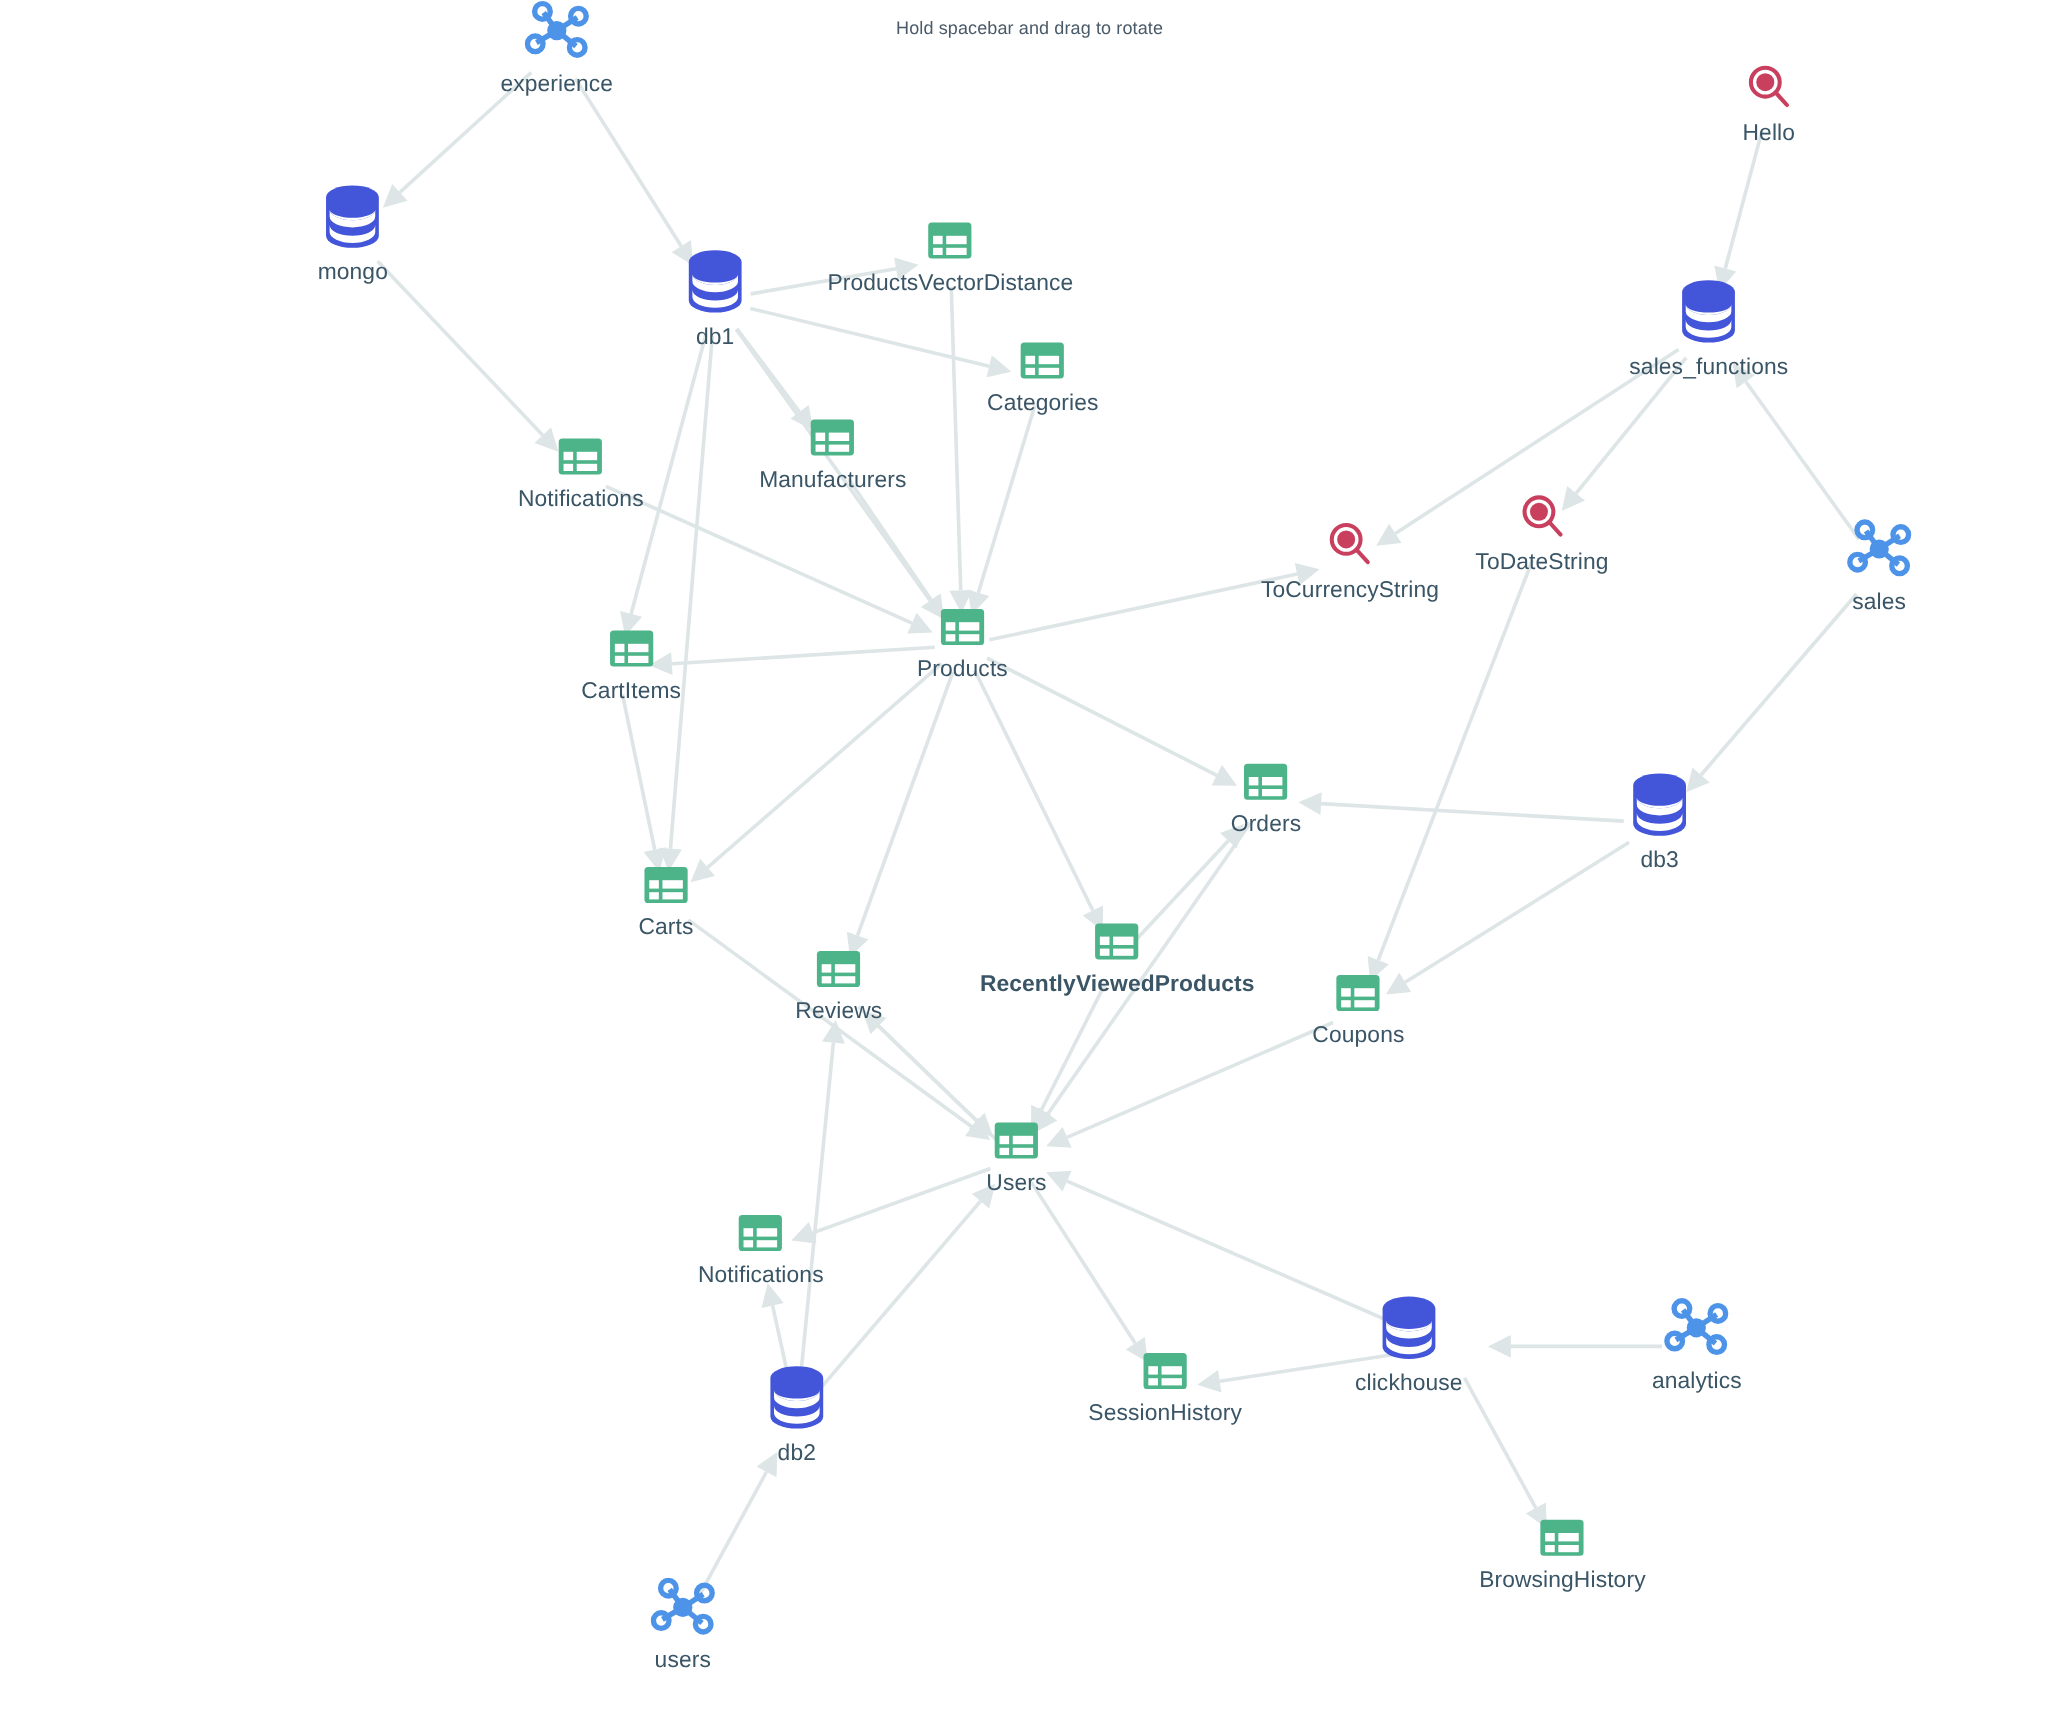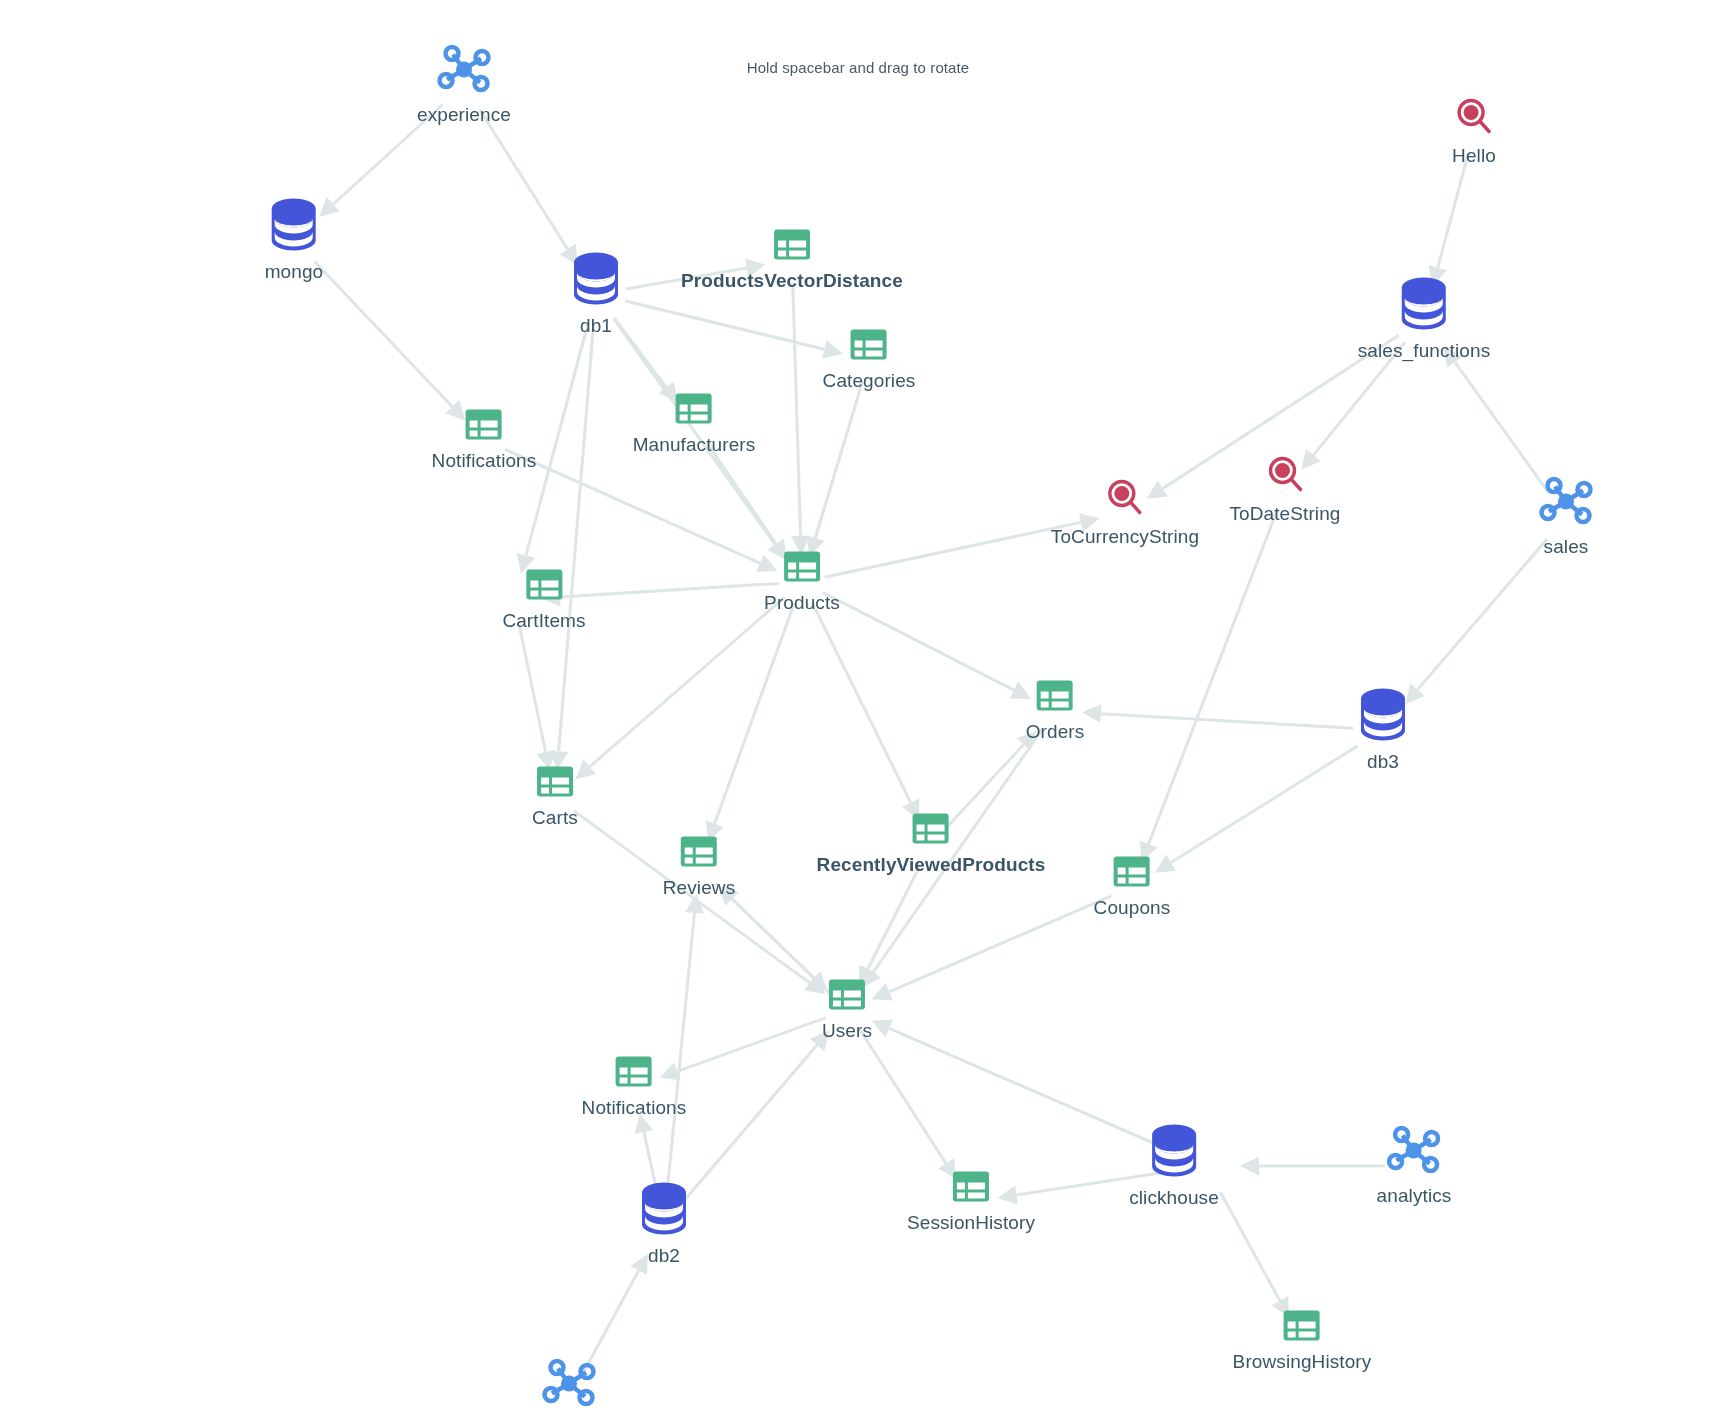--- a/index.html
+++ b/index.html
@@ -10,21 +10,20 @@
     width: 1716px;
     height: 1424px;
     overflow: hidden;
     font-family: "Liberation Sans", sans-serif;
   }
   #stage {
     position: relative;
     width: 1716px;
     height: 1004px;
     background: #ffffff;
-    margin-top: 44px;
   }
   #hint {
     position: absolute;
     left: 0;
     top: 15px;
     width: 100%;
     text-align: center;
     font-size: 15px;
     color: #4a5a68;
     font-family: "Liberation Sans", sans-serif;
@@ -275,21 +274,21 @@
       </div>
       <div class="node" style="left: 596px; top: 250px;">
         <span class="glyph"><svg width="50" height="54" viewBox="0 0 50 54">
             <path d="M3 11 a22 10 0 0 1 44 0 l0 32 a22 10 0 0 1 -44 0 Z" fill="#4355d8"></path>
             <path d="M6 21 a19 9 0 0 0 38 0 a19 7 0 0 1 -38 0 Z" fill="#ffffff"></path>
             <path d="M6 21 a19 9 0 0 0 38 0 l0 6 a19 9 0 0 1 -38 0 Z" fill="#ffffff"></path>
             <path d="M6 34 a19 9 0 0 0 38 0 l0 6 a19 9 0 0 1 -38 0 Z" fill="#ffffff"></path>
           </svg></span>
         <span class="nlabel">db1</span>
       </div>
-      <div class="node" style="left: 792px; top: 216px; font-weight: bold;">
+      <div class="node" style="left: 792px; top: 216px;">
         <span class="glyph"><svg width="38" height="32" viewBox="0 0 38 32">
             <rect x="1" y="1" width="36" height="30" rx="3" fill="#4cb488"></rect>
             <rect x="5" y="12" width="8" height="7" fill="#ffffff"></rect>
             <rect x="16" y="12" width="17" height="7" fill="#ffffff"></rect>
             <rect x="5" y="22" width="8" height="6" fill="#ffffff"></rect>
             <rect x="16" y="22" width="17" height="6" fill="#ffffff"></rect>
           </svg></span>
         <span class="nlabel">ProductsVectorDistance</span>
       </div>
       <div class="node" style="left: 869px; top: 316px;">
@@ -315,21 +314,21 @@
       <div class="node" style="left: 484px; top: 396px;">
         <span class="glyph"><svg width="38" height="32" viewBox="0 0 38 32">
             <rect x="1" y="1" width="36" height="30" rx="3" fill="#4cb488"></rect>
             <rect x="5" y="12" width="8" height="7" fill="#ffffff"></rect>
             <rect x="16" y="12" width="17" height="7" fill="#ffffff"></rect>
             <rect x="5" y="22" width="8" height="6" fill="#ffffff"></rect>
             <rect x="16" y="22" width="17" height="6" fill="#ffffff"></rect>
           </svg></span>
         <span class="nlabel">Notifications</span>
       </div>
-      <div class="node" style="left: 544px; top: 556px;">
+      <div class="node" style="left: 526px; top: 556px;">
         <span class="glyph"><svg width="38" height="32" viewBox="0 0 38 32">
             <rect x="1" y="1" width="36" height="30" rx="3" fill="#4cb488"></rect>
             <rect x="5" y="12" width="8" height="7" fill="#ffffff"></rect>
             <rect x="16" y="12" width="17" height="7" fill="#ffffff"></rect>
             <rect x="5" y="22" width="8" height="6" fill="#ffffff"></rect>
             <rect x="16" y="22" width="17" height="6" fill="#ffffff"></rect>
           </svg></span>
         <span class="nlabel">CartItems</span>
       </div>
       <div class="node" style="left: 802px; top: 538px;">

